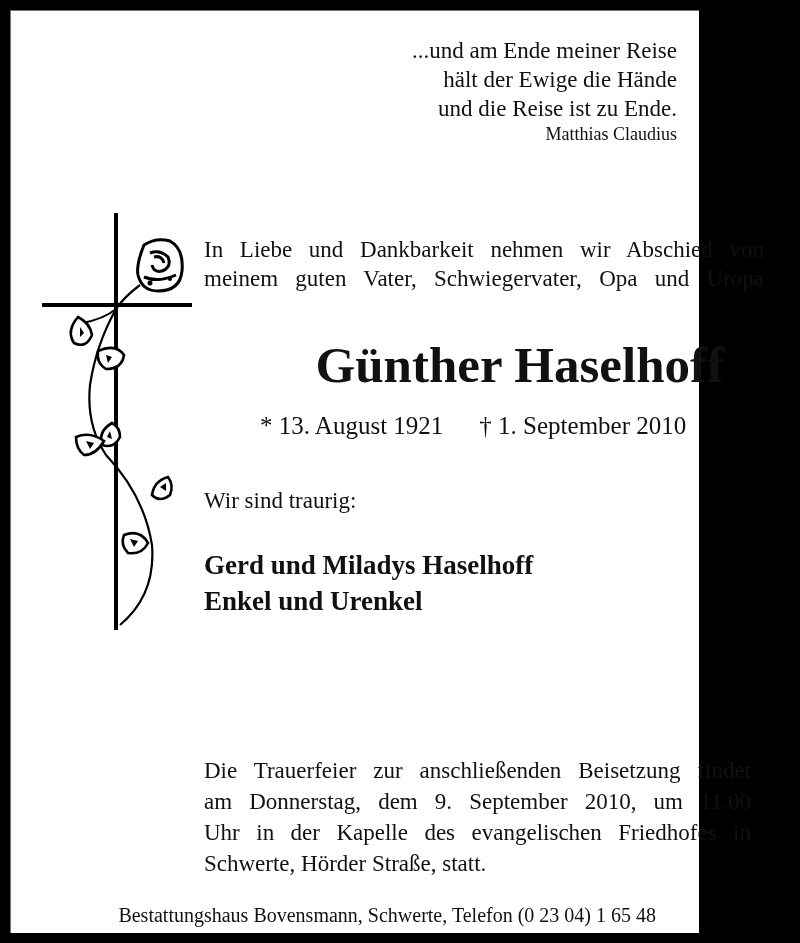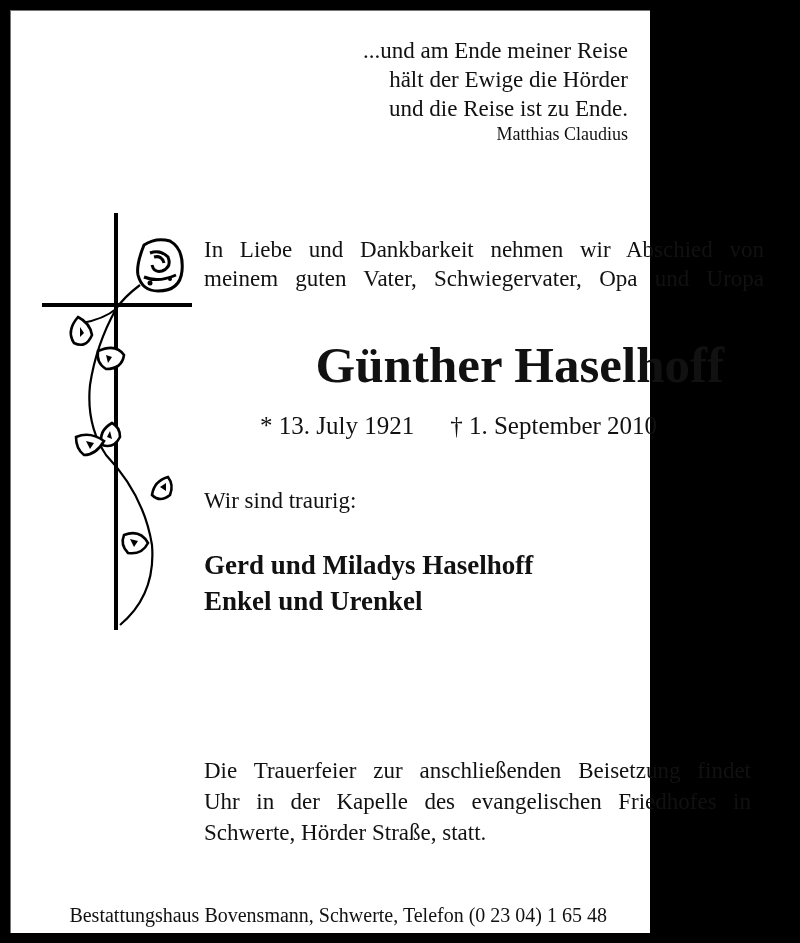--- a/index.html
+++ b/index.html
@@ -7,21 +7,21 @@
       width: 800px; height: 943px;
       background: #000;
       position: relative;
       overflow: hidden;
       font-family: "Liberation Serif", "DejaVu Serif", serif;
       color: #111;
     }
     .card {
       position: absolute;
       left: 10px; top: 10px;
-      width: 640px; height: 923px;
+      width: 689px; height: 923px;
       background: #fff;
       box-shadow: inset 1px 1px 0 #777;
     }
     .poem {
       position: absolute;
       right: 22px; top: 26px;
       text-align: right;
       font-size: 23px;
       line-height: 29px;
     }
@@ -97,21 +97,21 @@
       line-height: 22px;
     }
   </style>
 </head>
 <body>
 
 <div class="card">
 
   <div class="poem">
     <div>...und am Ende meiner Reise</div>
-    <div>hält der Ewige die Hörder</div>
+    <div>hält der Ewige die Hände</div>
     <div>und die Reise ist zu Ende.</div>
     <div class="author">Matthias Claudius</div>
   </div>
 
   <svg class="cross" viewBox="0 0 160 430" xmlns="http://www.w3.org/2000/svg">
 
     <line x1="84" y1="8" x2="84" y2="425" stroke="#000" stroke-width="4"></line>
 
     <line x1="10" y1="100" x2="162" y2="100" stroke="#000" stroke-width="4"></line>
 
@@ -145,30 +145,31 @@
     </g>
   </svg>
 
   <div class="intro">
     <div style="text-align:justify;text-align-last:justify;">In Liebe und Dankbarkeit nehmen wir Abschied von</div>
     <div style="text-align:justify;text-align-last:justify;">meinem guten Vater, Schwiegervater, Opa und Uropa</div>
   </div>
 
   <div class="name">Günther Haselhoff</div>
 
-  <div class="dates"><span>* 13. July 1921</span><span class="gap"></span><span>† 1. September 2010</span></div>
+  <div class="dates"><span>* 13. August 1921</span><span class="gap"></span><span>† 1. September 2010</span></div>
 
   <div class="sad">Wir sind traurig:</div>
 
   <div class="mourners">
     <div>Gerd und Miladys Haselhoff</div>
     <div>Enkel und Urenkel</div>
   </div>
 
 
   <div class="ceremony">
     <span>Die Trauerfeier zur anschließenden Beisetzung findet</span>
+    <span>am Donnerstag, dem 9. September 2010, um 11.00</span>
     <span>Uhr in der Kapelle des evangelischen Friedhofes in</span>
     <span class="last">Schwerte, Hörder Straße, statt.</span>
   </div>
 
   <div class="footer">Bestattungshaus Bovensmann, Schwerte, Telefon (0 23 04) 1 65 48</div>
 </div>
 
 </body></html>

